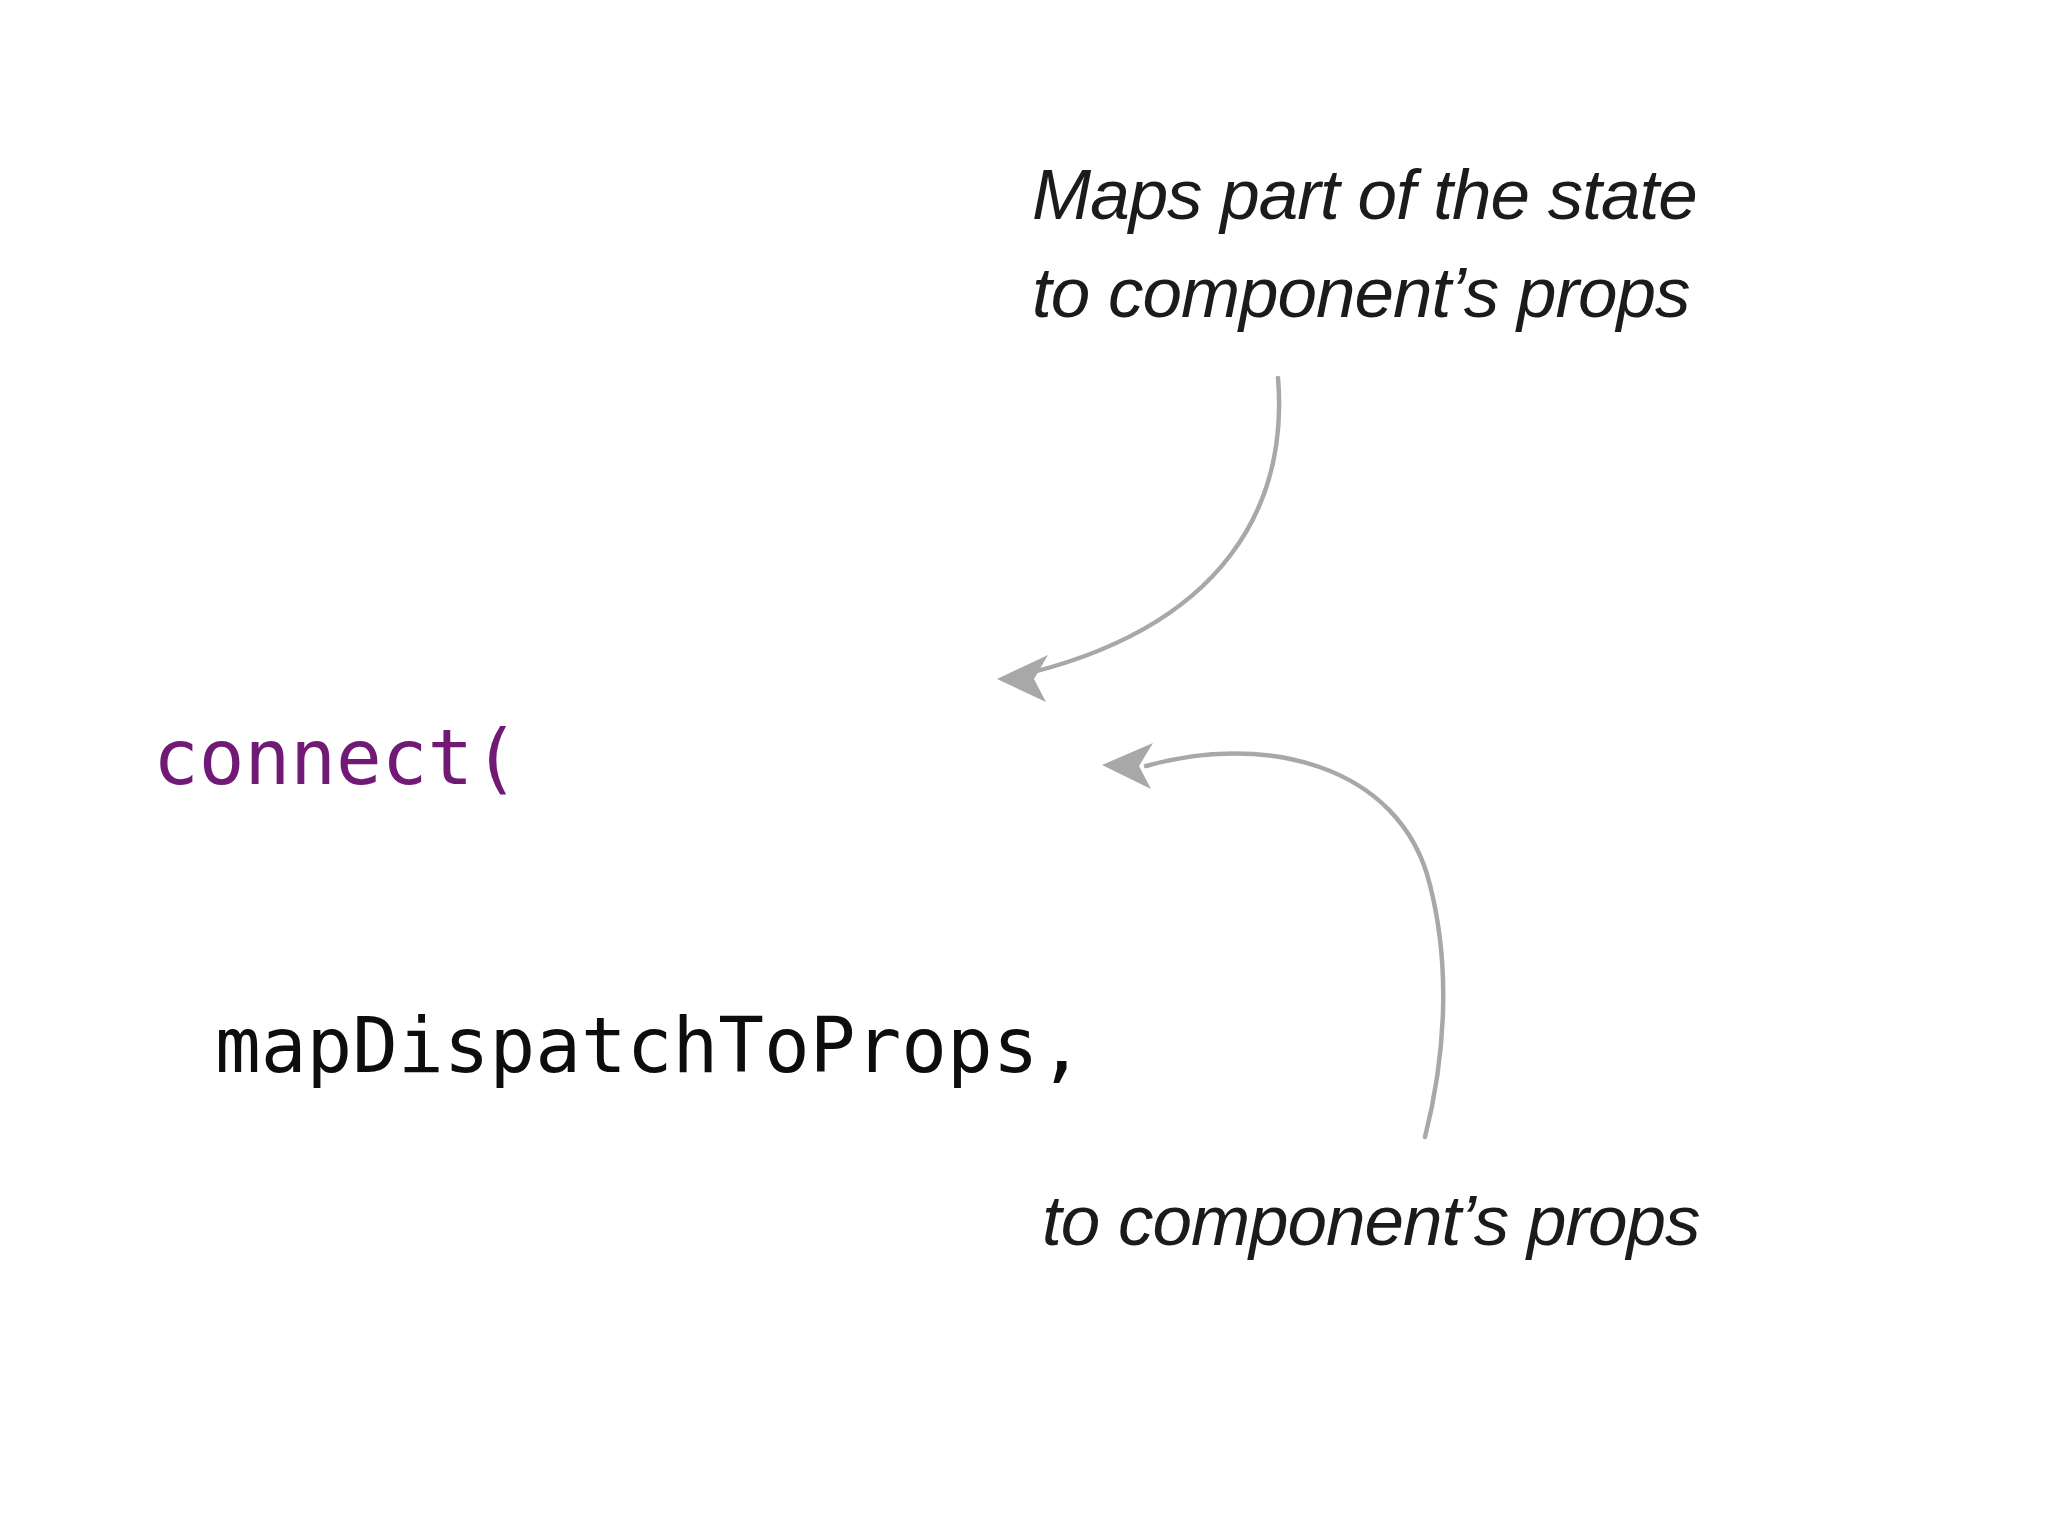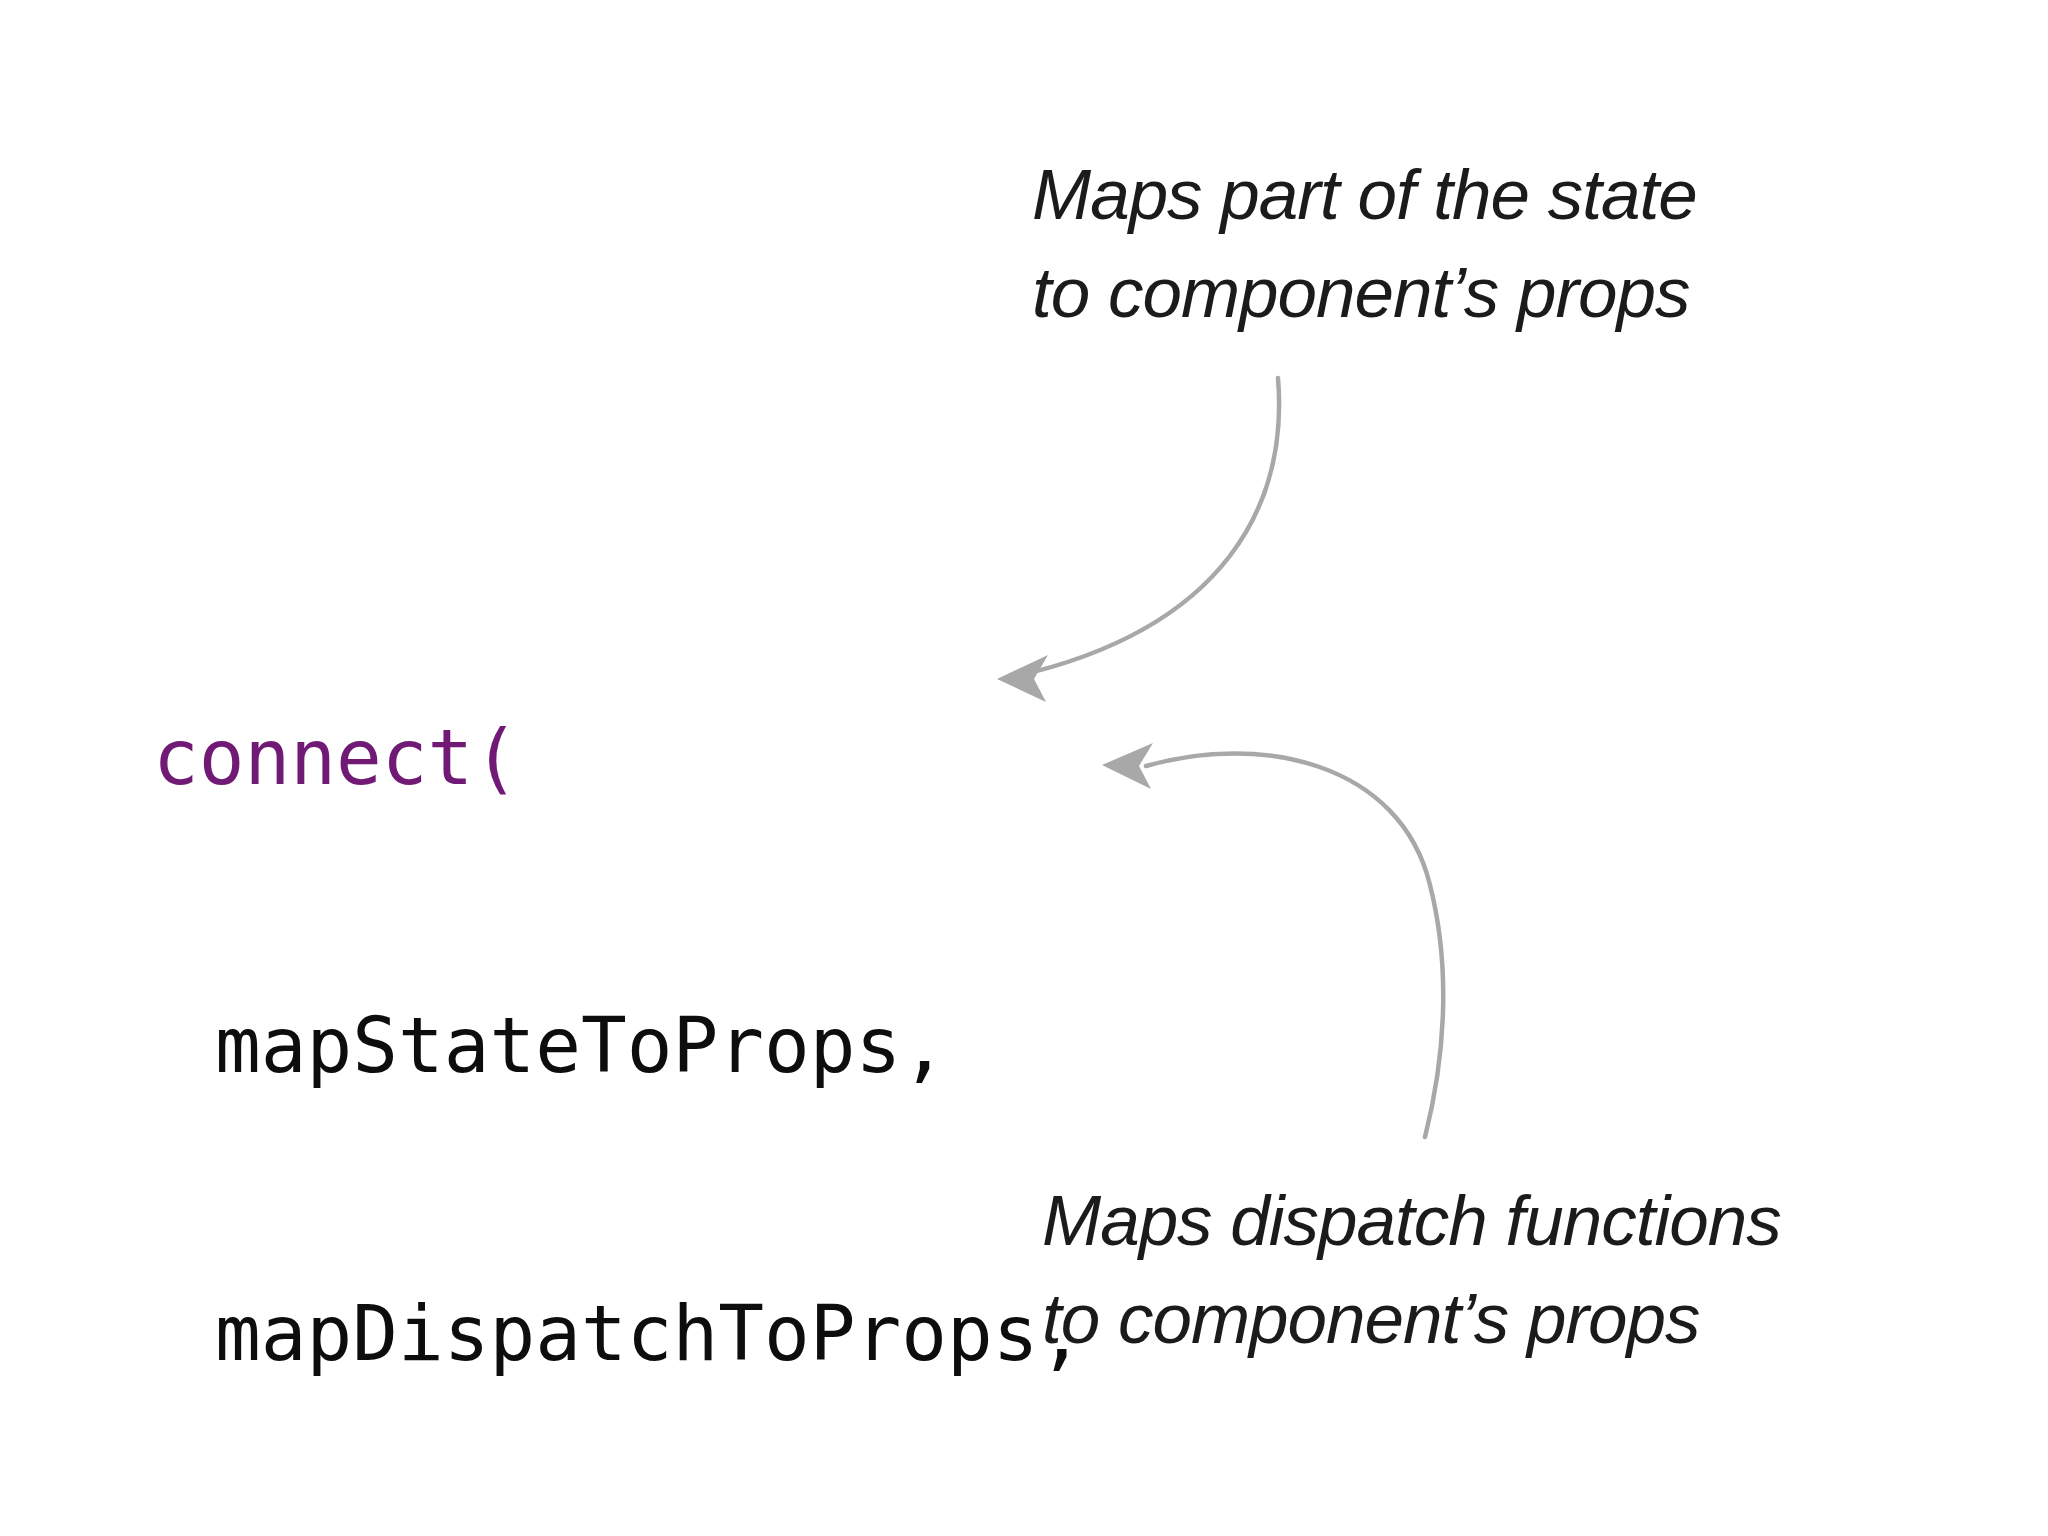--- a/index.html
+++ b/index.html
@@ -63,24 +63,22 @@
     <path d="M 1102 765 L 1153 743 L 1139 766 L 1151 789 Z" fill="#a8a8a8" stroke="none"></path>
   </svg>
 
   <div class="note note-top">
     <div>Maps part of the state</div>
     <div>to component’s props</div>
   </div>
 
   <div class="code">
     <div class="ln muted">connect(</div>
-    <div class="ln indent">mapStateToProps,</div>
     <div class="ln indent">mapDispatchToProps,</div>
     
     
   </div>
 
   <div class="note note-bottom">
-    <div>Maps dispatch functions</div>
     <div>to component’s props</div>
   </div>
 
 </div>
 
 </body></html>

